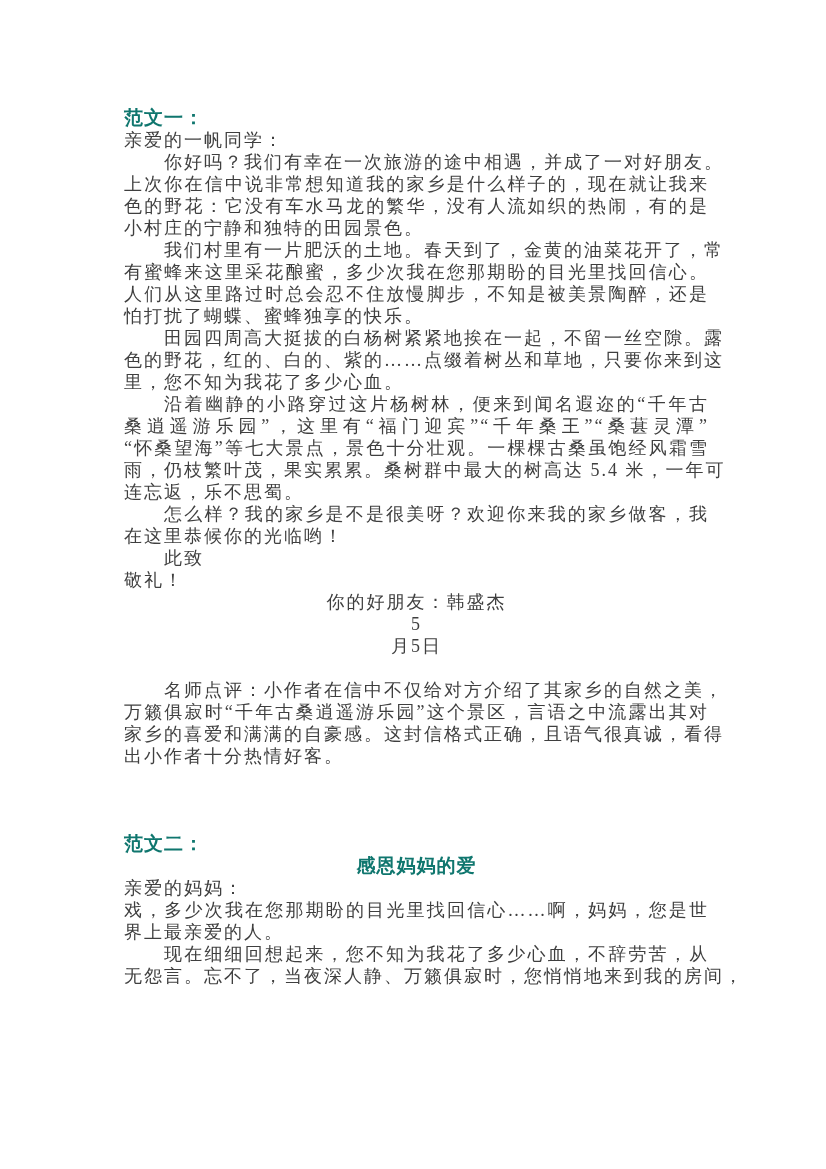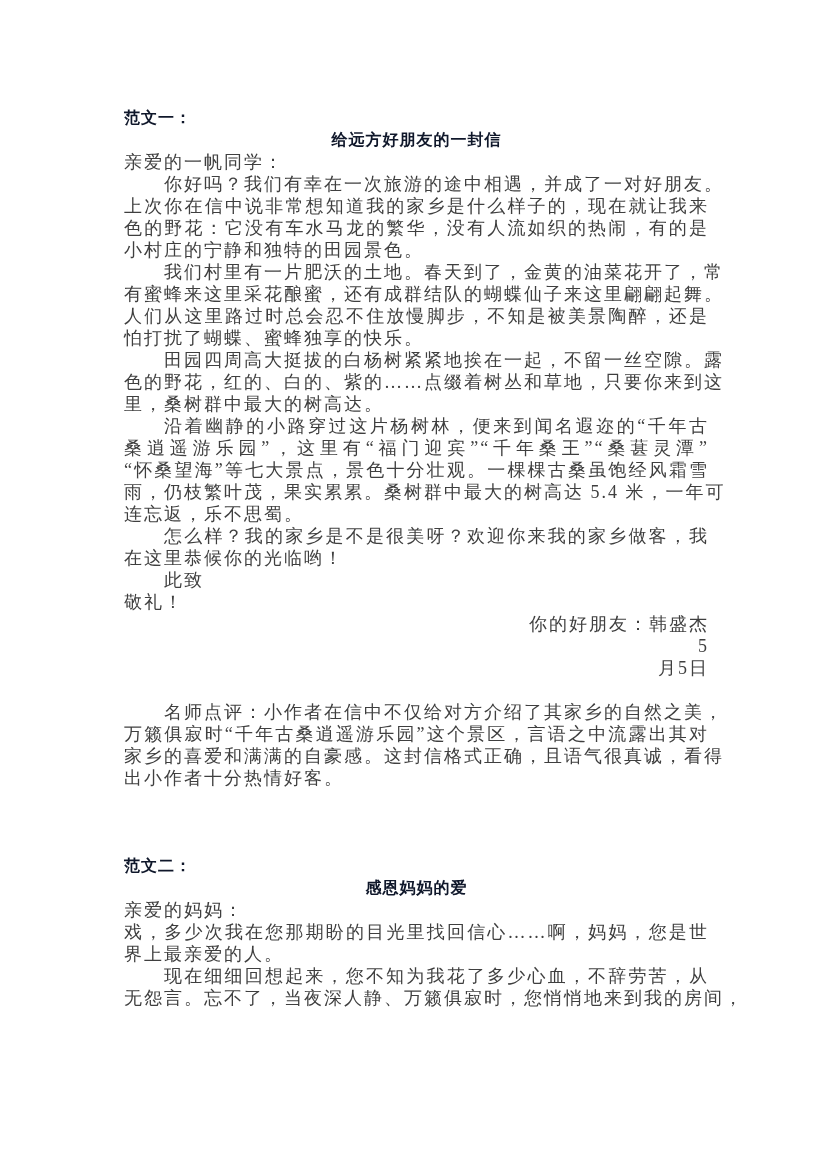--- a/index.html
+++ b/index.html
@@ -28,54 +28,53 @@
   .line {
     white-space: nowrap;
     height: 22px;
   }
   
   .fill {
     text-align: justify;
     text-align-last: justify;
   }
   .indent  { padding-left: 40px; }
-  .right   { text-align: right; }
+  .right   { text-align: center; }
   .blank   { height: 22px; }
   .section-gap { height: 66px; }
   .label-line, .title-line {
     font-family: Liberation Sans, sans-serif;
     font-weight: bold;
-    color: #0f172a;
-    font-size: 16px;
+    color: #0f766e;
+    font-size: 19px;
     letter-spacing: 1px;
   }
   .title-line { text-align: center; }
 </style>
 </head>
 <body>
 
 <div class="page">
   <div class="doc">
 
     <section>
       <div class="line label-line">范文一：</div>
-      <div class="line title-line">给远方好朋友的一封信</div>
       <div class="line">亲爱的一帆同学：</div>
 
       <div class="line fill indent">你好吗？我们有幸在一次旅游的途中相遇，并成了一对好朋友。</div>
       <div class="line fill">上次你在信中说非常想知道我的家乡是什么样子的，现在就让我来</div>
       <div class="line fill">色的野花：它没有车水马龙的繁华，没有人流如织的热闹，有的是</div>
       <div class="line">小村庄的宁静和独特的田园景色。</div>
       <div class="line fill indent">我们村里有一片肥沃的土地。春天到了，金黄的油菜花开了，常</div>
-      <div class="line fill">有蜜蜂来这里采花酿蜜，还有成群结队的蝴蝶仙子来这里翩翩起舞。</div>
+      <div class="line fill">有蜜蜂来这里采花酿蜜，多少次我在您那期盼的目光里找回信心。</div>
       <div class="line fill">人们从这里路过时总会忍不住放慢脚步，不知是被美景陶醉，还是</div>
       <div class="line">怕打扰了蝴蝶、蜜蜂独享的快乐。</div>
       <div class="line fill indent">田园四周高大挺拔的白杨树紧紧地挨在一起，不留一丝空隙。露</div>
       <div class="line fill">色的野花，红的、白的、紫的……点缀着树丛和草地，只要你来到这</div>
-      <div class="line">里，桑树群中最大的树高达。</div>
+      <div class="line">里，您不知为我花了多少心血。</div>
       <div class="line fill indent">沿着幽静的小路穿过这片杨树林，便来到闻名遐迩的“千年古</div>
       <div class="line fill">桑逍遥游乐园”，这里有“福门迎宾”“千年桑王”“桑葚灵潭”</div>
       <div class="line fill">“怀桑望海”等七大景点，景色十分壮观。一棵棵古桑虽饱经风霜雪</div>
       <div class="line fill">雨，仍枝繁叶茂，果实累累。桑树群中最大的树高达 5.4 米，一年可</div>
       <div class="line">连忘返，乐不思蜀。</div>
       <div class="line fill indent">怎么样？我的家乡是不是很美呀？欢迎你来我的家乡做客，我</div>
       <div class="line">在这里恭候你的光临哟！</div>
 
       <div class="line indent">此致</div>
       <div class="line">敬礼！</div>

